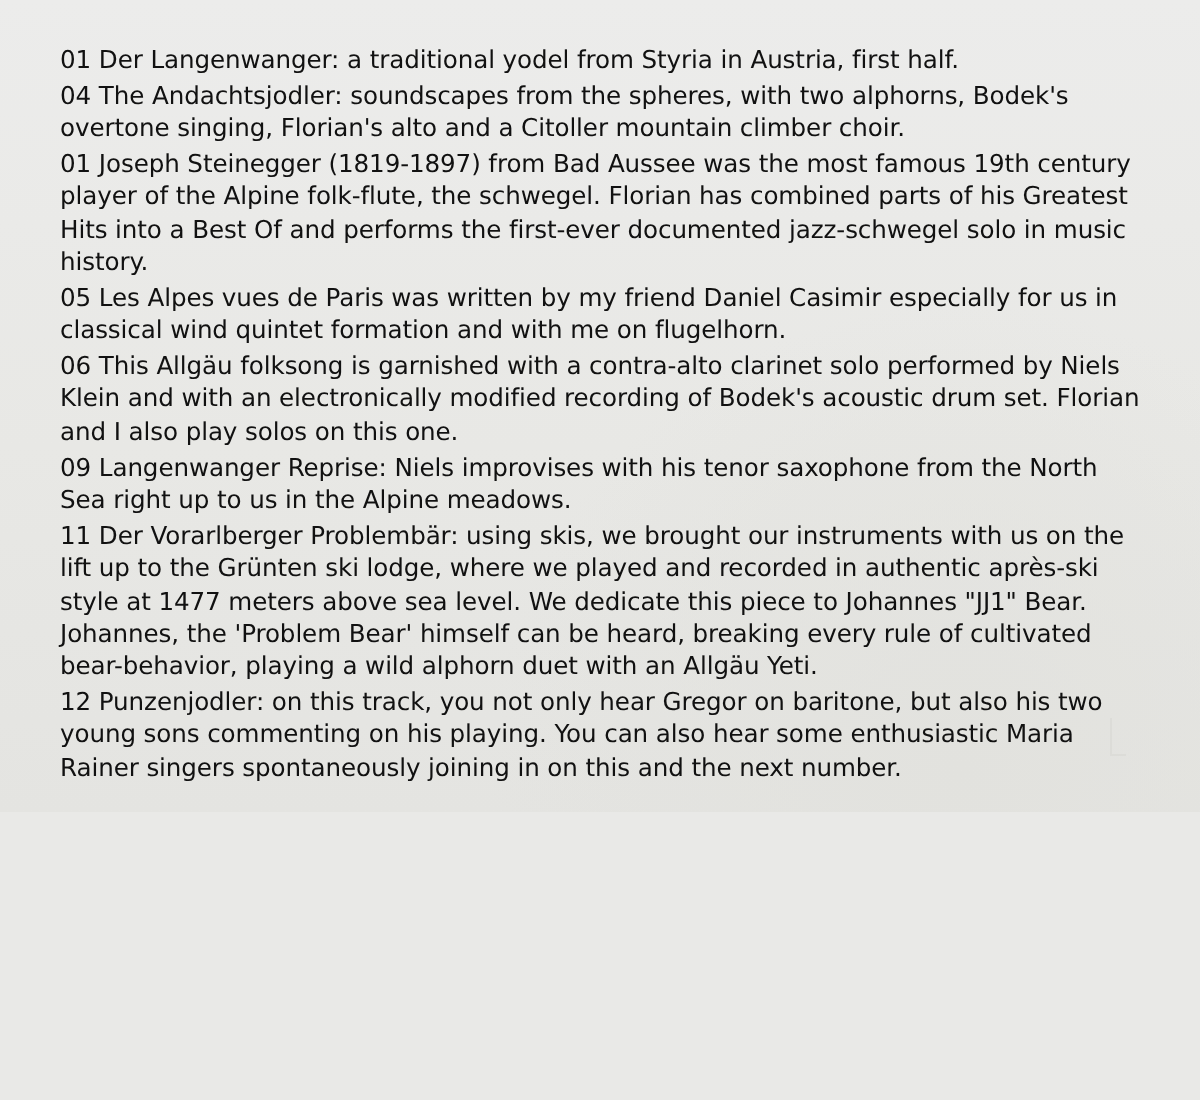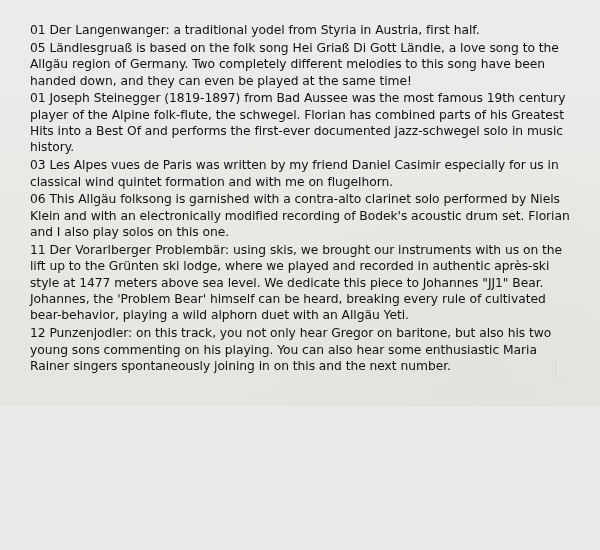--- a/index.html
+++ b/index.html
@@ -43,22 +43,23 @@
     border-bottom: 1px solid #dcdcd8;
     opacity: 0.9;
   }
 </style>
 </head>
 <body>
 
 <div id="liner">
   <div class="tracklist">
     <p class="track">01 Der Langenwanger: a traditional yodel from Styria in Austria, first half.</p>
-    <p class="track">05 Ländlesgruaß is based on the folk song Hei Griaß Di Gott Ländle, a love song to the Allgäu region of Germany. Two completely different melodies to this song have been handed down, and they can even be played at the same time!</p>
+    <p class="track">04 The Andachtsjodler: soundscapes from the spheres, with two alphorns, Bodek's overtone singing, Florian's alto and a Citoller mountain climber choir.</p>
     <p class="track">01 Joseph Steinegger (1819-1897) from Bad Aussee was the most famous 19th century player of the Alpine folk-flute, the schwegel. Florian has combined parts of his Greatest Hits into a Best Of and performs the first-ever documented jazz-schwegel solo in music history.</p>
-    <p class="track">03 Les Alpes vues de Paris was written by my friend Daniel Casimir especially for us in classical wind quintet formation and with me on flugelhorn.</p>
+    <p class="track">05 Les Alpes vues de Paris was written by my friend Daniel Casimir especially for us in classical wind quintet formation and with me on flugelhorn.</p>
     <p class="track">06 This Allgäu folksong is garnished with a contra-alto clarinet solo performed by Niels Klein and with an electronically modified recording of Bodek's acoustic drum set. Florian and I also play solos on this one.</p>
+    <p class="track">09 Langenwanger Reprise: Niels improvises with his tenor saxophone from the North Sea right up to us in the Alpine meadows.</p>
     <p class="track">11 Der Vorarlberger Problembär: using skis, we brought our instruments with us on the lift up to the Grünten ski lodge, where we played and recorded in authentic après-ski style at 1477 meters above sea level. We dedicate this piece to Johannes "JJ1" Bear. Johannes, the 'Problem Bear' himself can be heard, breaking every rule of cultivated bear-behavior, playing a wild alphorn duet with an Allgäu Yeti.</p>
     <p class="track">12 Punzenjodler: on this track, you not only hear Gregor on baritone, but also his two young sons commenting on his playing. You can also hear some enthusiastic Maria Rainer singers spontaneously joining in on this and the next number.</p>
 
   </div>
   <div class="mark"></div>
 </div>
 
 </body></html>

